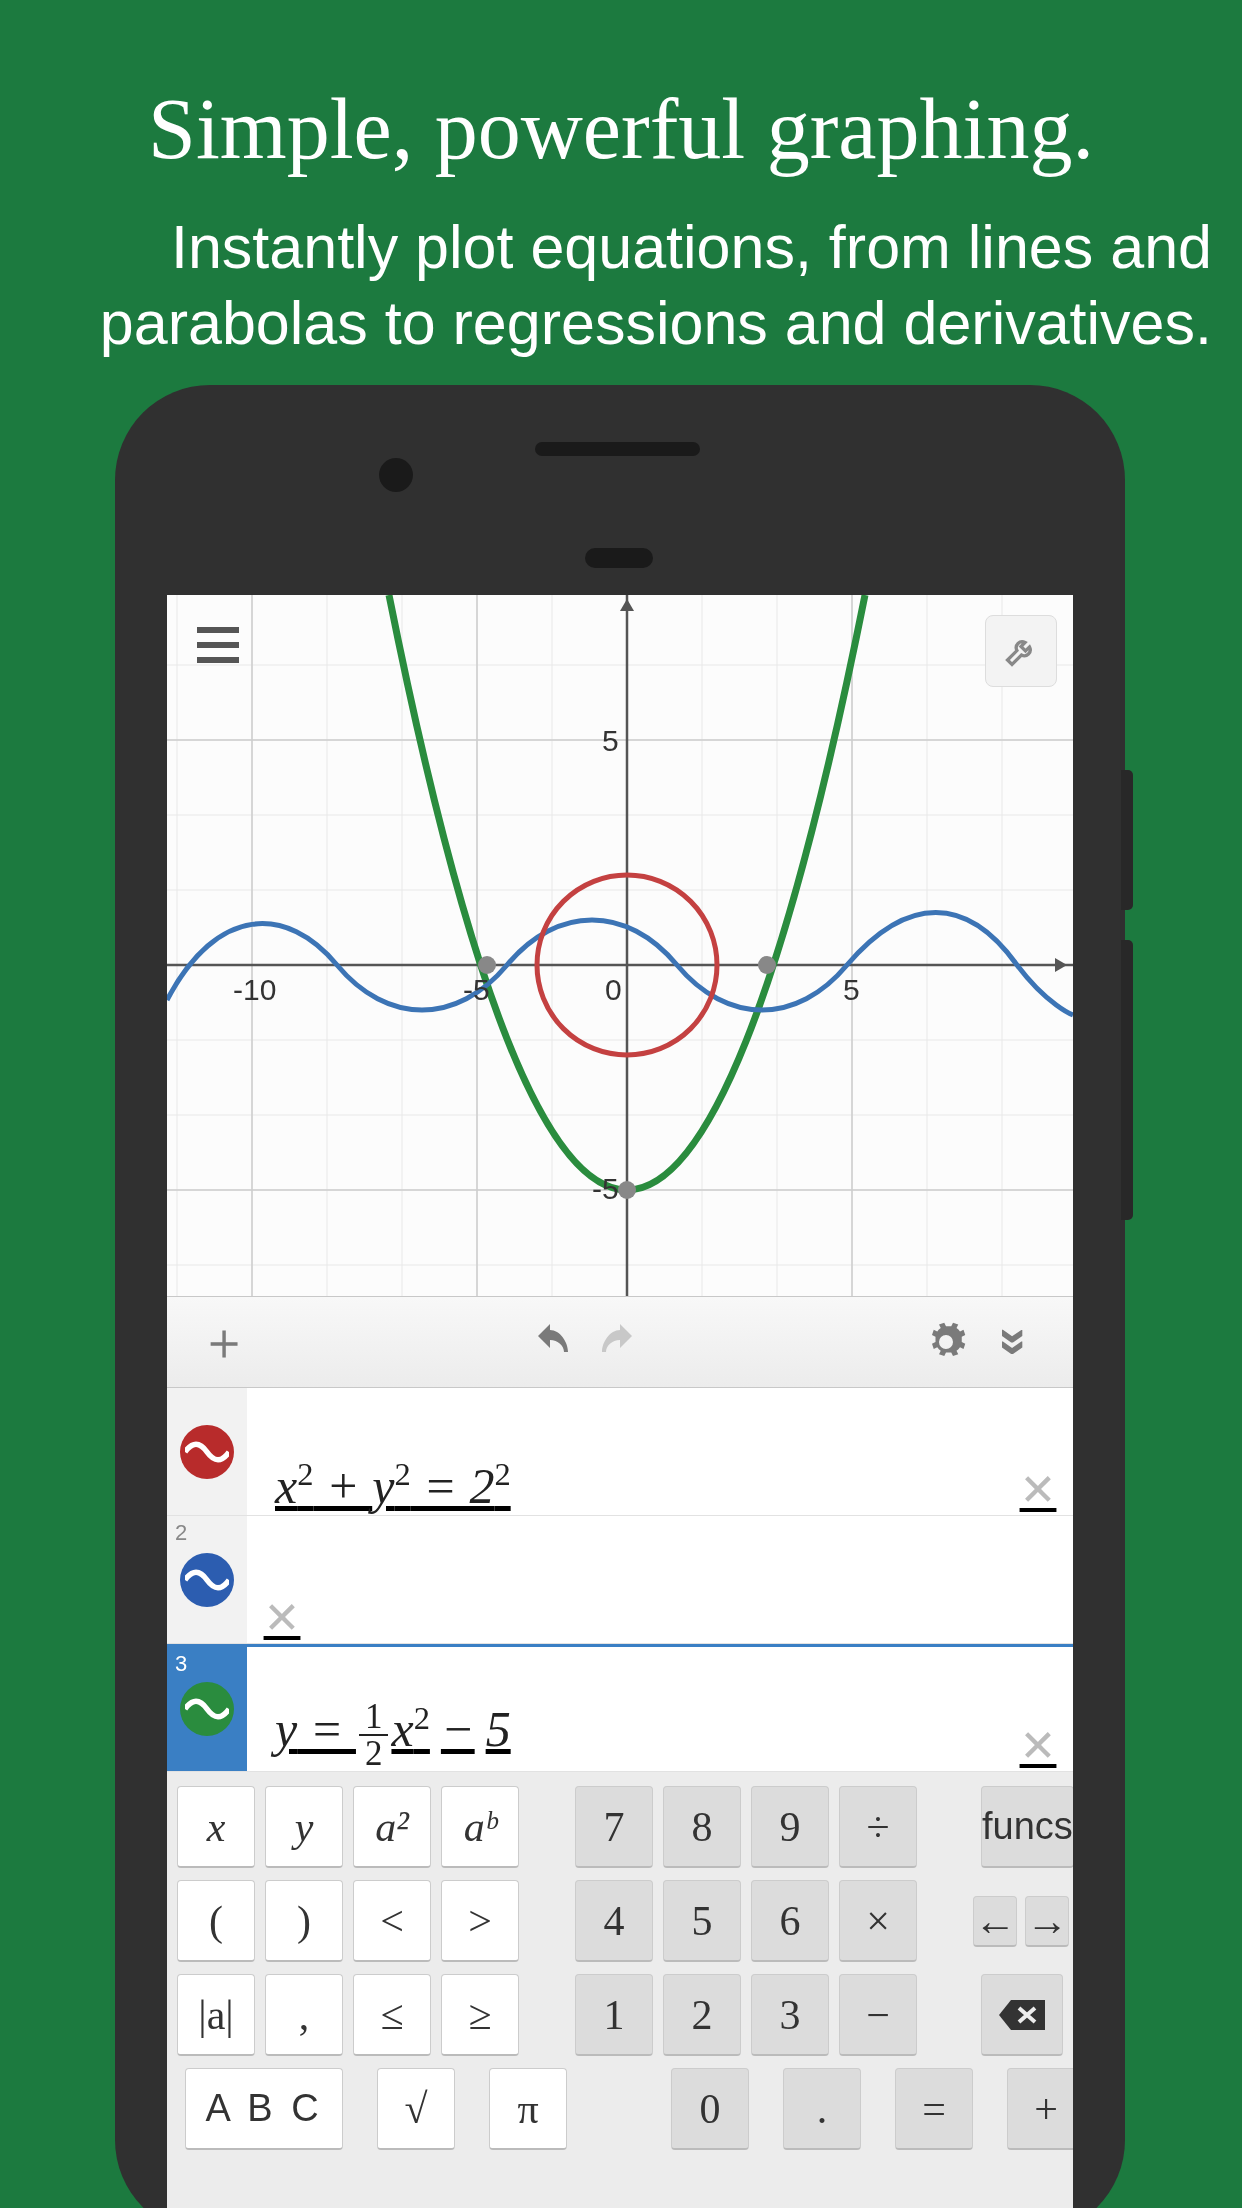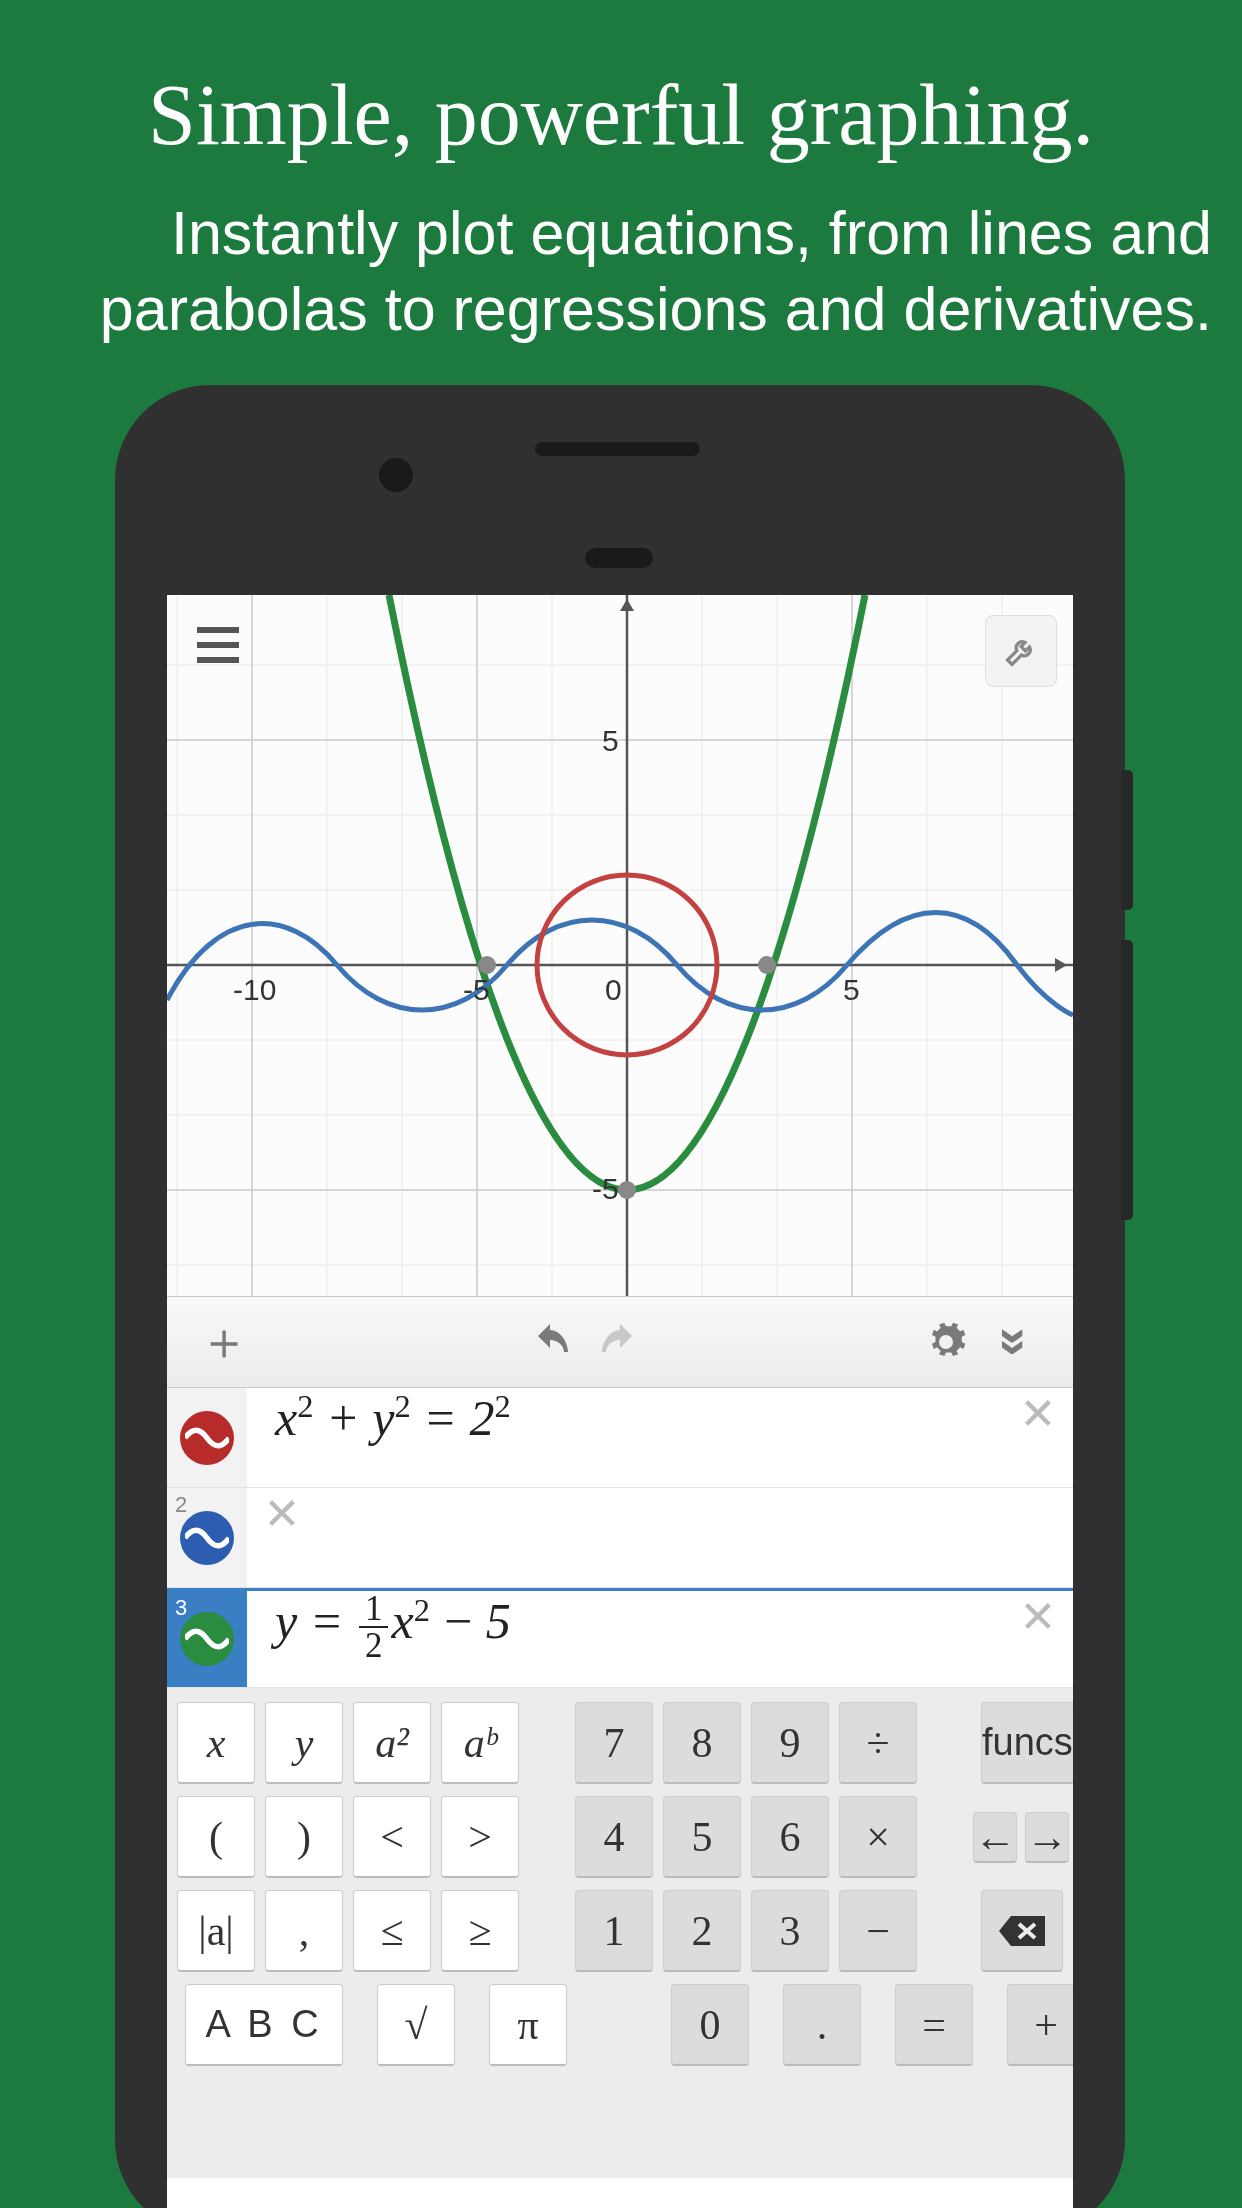--- a/index.html
+++ b/index.html
@@ -8,20 +8,21 @@
   height: 2208px;
   background: #1c7a3f;
   font-family: -apple-system, BlinkMacSystemFont, 'Segoe UI', Helvetica, Arial, sans-serif;
   overflow: hidden;
   position: relative;
 }
 .headline {
   color: white;
   text-align: center;
   padding: 65px 30px 0 30px;
+  margin-top: 14px;
 }
 .headline h1 {
   font-family: Georgia, 'Times New Roman', serif;
   font-size: 86px;
   font-weight: normal;
 }
 .headline p {
   font-size: 61px;
   font-weight: 400;
   margin-top: 30px;
@@ -137,24 +138,25 @@
   align-items: center;
   padding: 0 22px;
   color: #7a7a7a;
 }
 .toolbar-spacer { flex: 1; }
 .toolbar-icon { display: flex; align-items: center; justify-content: center; width: 70px; height: 70px; font-size: 52px; }
 .toolbar-icon.dim { color: #c0c0c0; }
 .expr-list { background: #fff; }
 .expr-row {
   display: flex;
-  align-items: flex-start;
-  height: 100px;
+  align-items: flex-end;
+  height: 128px;
   border-bottom: 1px solid #e2e2e2;
   position: relative;
+  text-decoration: underline;
 }
 .expr-row.active {
   background: #fff;
   border-top: 3px solid #3a7fc4;
 }
 .expr-row.active .expr-left { background: #3a7fc4; }
 .expr-left {
   width: 80px;
   height: 100%;
   background: #f2f2f2;

